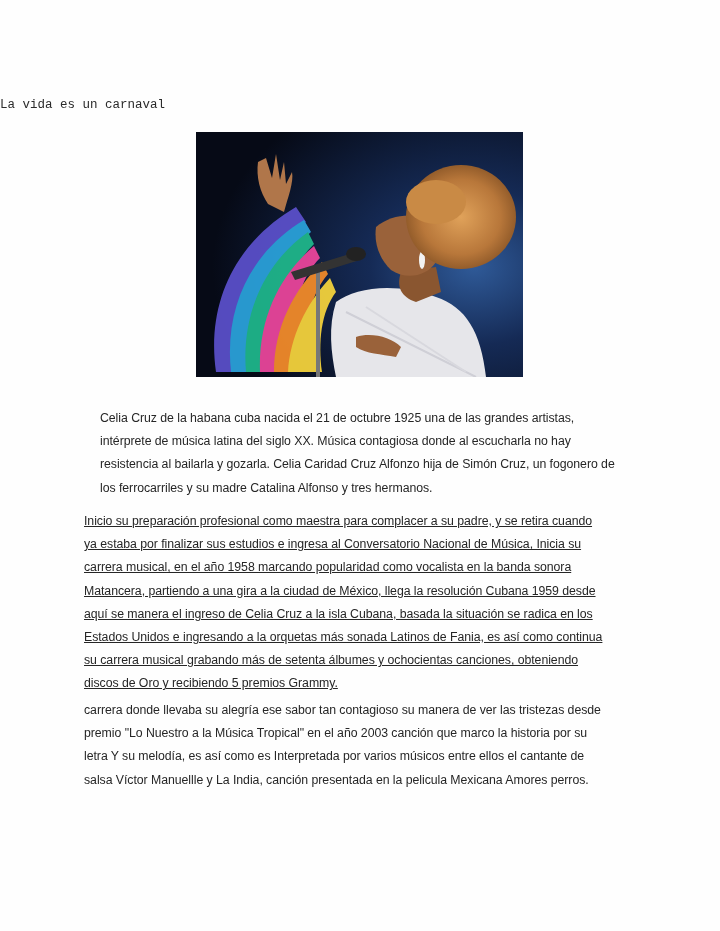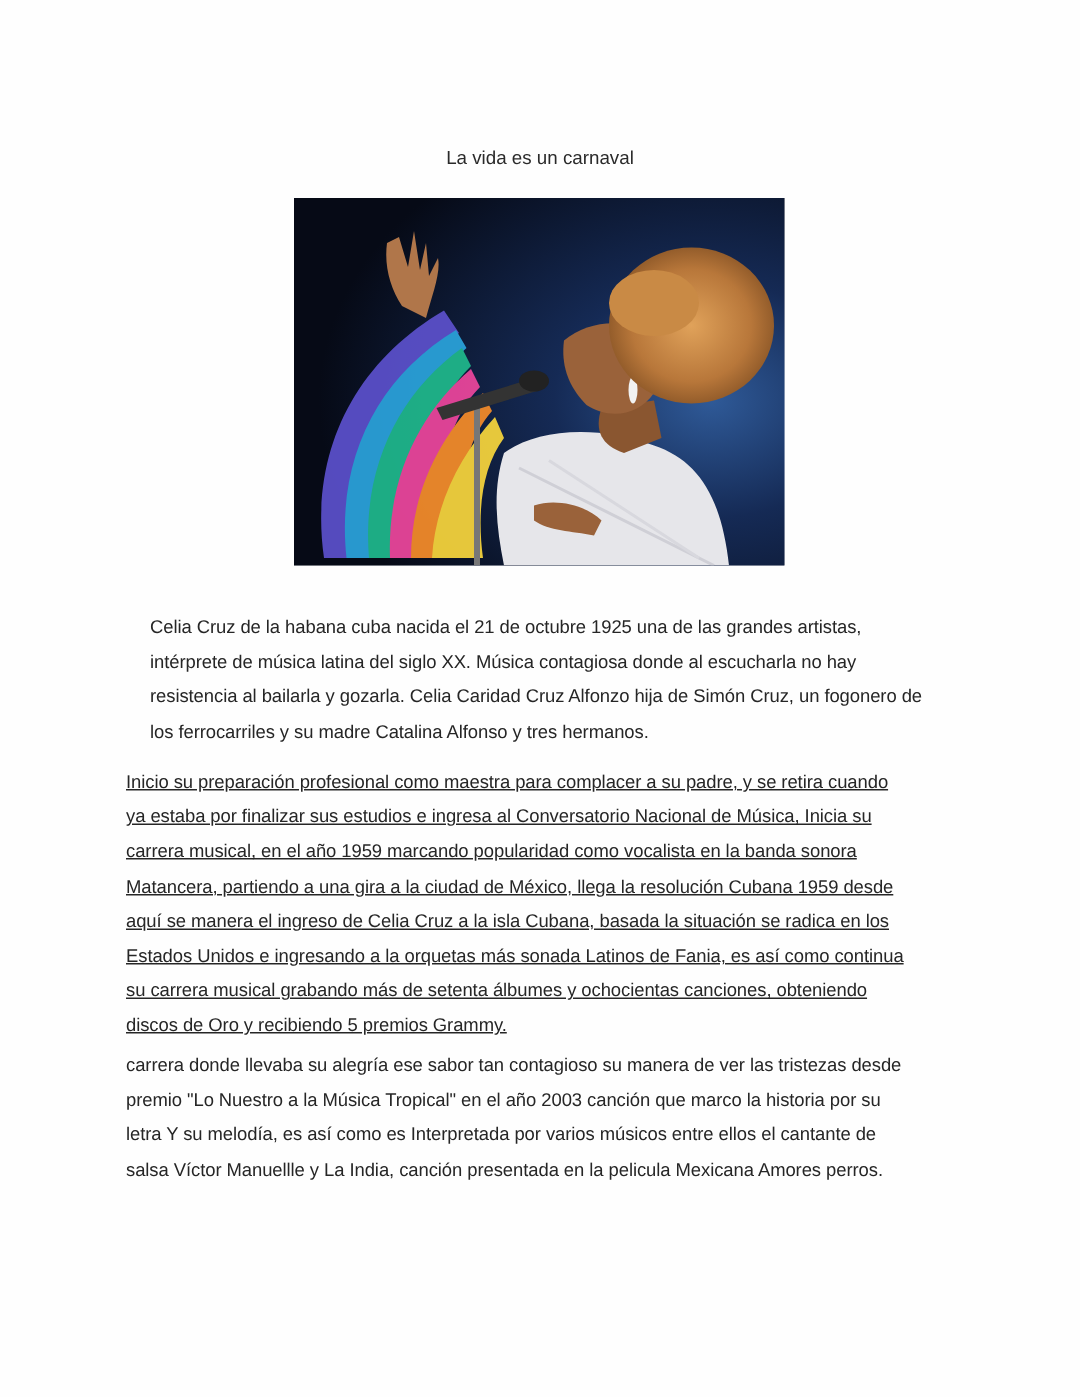--- a/index.html
+++ b/index.html
@@ -1,20 +1,20 @@
 <!DOCTYPE html>
 <html><head>
 <meta charset="utf-8">
 <style>
   html, body { margin: 0; padding: 0; background: #fefefe; }
   body { width: 720px; height: 931px; position: relative; overflow: hidden; }
   .page { position: absolute; left: 0; top: 0; width: 720px; height: 931px; background: #fefefe; }
   .title {
-    position: absolute; left: 0; top: 98px; width: 720px; text-align: center;
-    font-family: Liberation Sans, sans-serif; font-size: 12.5px; color: #2a2a2a;
+    position: absolute; left: 0; top: 98px; width: 720px; 
+    font-family: Liberation Mono, monospace; font-size: 12.5px; color: #2a2a2a;
   }
   .photo {
     position: absolute; left: 196px; top: 132px; width: 327px; height: 245px;
     overflow: hidden;
     background: radial-gradient(ellipse at 85% 60%, #2b4f8a 0%, #16284e 35%, #0a1224 70%, #050810 100%);
   }
   .para {
     position: absolute; left: 84px; width: 560px; margin: 0;
     font-family: "Liberation Sans", sans-serif; font-size: 12.3px; line-height: 23.2px;
     color: #262626; letter-spacing: -0.05px;
@@ -78,21 +78,21 @@
   <p class="para" style="top:407px;margin-left:16px;">
     <span class="line">Celia Cruz de la habana cuba nacida el 21 de octubre 1925 una de las grandes artistas,</span>
     <span class="line">intérprete de música latina del siglo XX. Música contagiosa donde al escucharla no hay</span>
     <span class="line">resistencia al bailarla y gozarla. Celia Caridad Cruz Alfonzo hija de Simón Cruz, un fogonero de</span>
     <span class="line">los ferrocarriles y su madre Catalina Alfonso y tres hermanos.</span>
   </p>
 
   <p class="para" style="top:510px;text-decoration:underline;">
     <span class="line">Inicio su preparación profesional como maestra para complacer a su padre, y se retira cuando</span>
     <span class="line">ya estaba por finalizar sus estudios e ingresa al Conversatorio Nacional de Música, Inicia su</span>
-    <span class="line">carrera musical, en el año 1959 marcando popularidad como vocalista en la banda sonora</span>
+    <span class="line">carrera musical, en el año 1958 marcando popularidad como vocalista en la banda sonora</span>
     <span class="line">Matancera, partiendo a una gira a la ciudad de México, llega la resolución Cubana 1959 desde</span>
     <span class="line">aquí se manera el ingreso de Celia Cruz a la isla Cubana, basada la situación se radica en los</span>
     <span class="line">Estados Unidos e ingresando a la orquetas más sonada Latinos de Fania, es así como continua</span>
     <span class="line">su carrera musical grabando más de setenta álbumes y ochocientas canciones, obteniendo</span>
     <span class="line">discos de Oro y recibiendo 5 premios Grammy.</span>
   </p>
 
   <p class="para" style="top:699px;">
     <span class="line">carrera donde llevaba su alegría ese sabor tan contagioso su manera de ver las tristezas desde</span>
     <span class="line">premio "Lo Nuestro a la Música Tropical" en el año 2003 canción que marco la historia por su</span>

